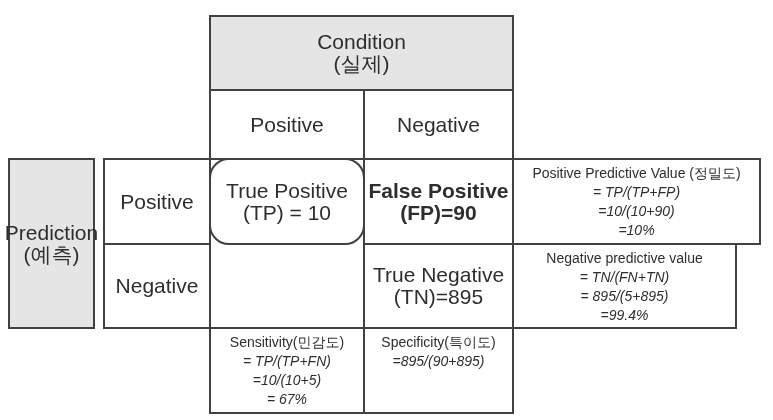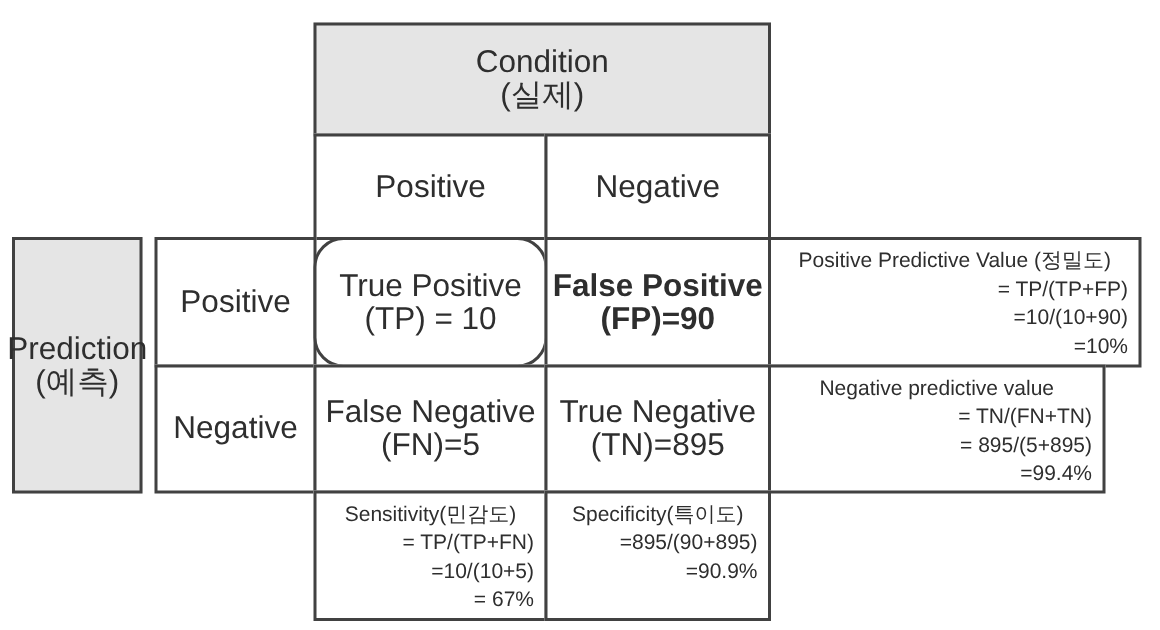--- a/index.html
+++ b/index.html
@@ -26,21 +26,21 @@
     text-align: center;
     font-size: 21px;
     line-height: 22px;
   }
   .metric {
     padding: 4px 7px 2px 7px;
     font-size: 14px;
     line-height: 19px;
   }
   .metric .title { display: block; text-align: center; }
-  .metric .formula { display: block; text-align: right; }
+  .metric .formula { display: block; text-align: center; font-style: italic; }
 
   
   #condition-header   { left:209px; top:15px;  width:305px; height:76px; }
   #col-positive       { left:209px; top:89px;  width:156px; height:71px; }
   #col-negative       { left:363px; top:89px;  width:151px; height:71px; }
   #prediction-header  { left:8px;   top:158px; width:87px;  height:171px; }
   #row-positive       { left:103px; top:158px; width:108px; height:87px; }
   #row-negative       { left:103px; top:243px; width:108px; height:86px; }
   #tp-cell            { left:209px; top:158px; width:156px; height:87px;border-radius:20px; }
   #fp-cell            { left:363px; top:158px; width:151px; height:87px;font-weight:bold; }
@@ -85,24 +85,20 @@
   <div class="box center" id="tp-cell">
     <span>True Positive</span>
     <span>(TP) = 10</span>
   </div>
 
   <div class="box center" id="fp-cell">
     <span>False Positive</span>
     <span>(FP)=90</span>
   </div>
 
-  <div class="box center" id="fn-cell">
-    <span>False Negative</span>
-    <span>(FN)=5</span>
-  </div>
 
   <div class="box center" id="tn-cell">
     <span>True Negative</span>
     <span>(TN)=895</span>
   </div>
 
   <div class="box metric" id="ppv-box">
     <span class="title">Positive Predictive Value (정밀도)</span>
     <span class="formula">= TP/(TP+FP)</span>
     <span class="formula">=10/(10+90)</span>
@@ -119,16 +115,15 @@
   <div class="box metric" id="sensitivity-box">
     <span class="title">Sensitivity(민감도)</span>
     <span class="formula">= TP/(TP+FN)</span>
     <span class="formula">=10/(10+5)</span>
     <span class="formula">= 67%</span>
   </div>
 
   <div class="box metric" id="specificity-box">
     <span class="title">Specificity(특이도)</span>
     <span class="formula">=895/(90+895)</span>
-    <span class="formula">=90.9%</span>
   </div>
 
 </div>
 
 </body></html>

